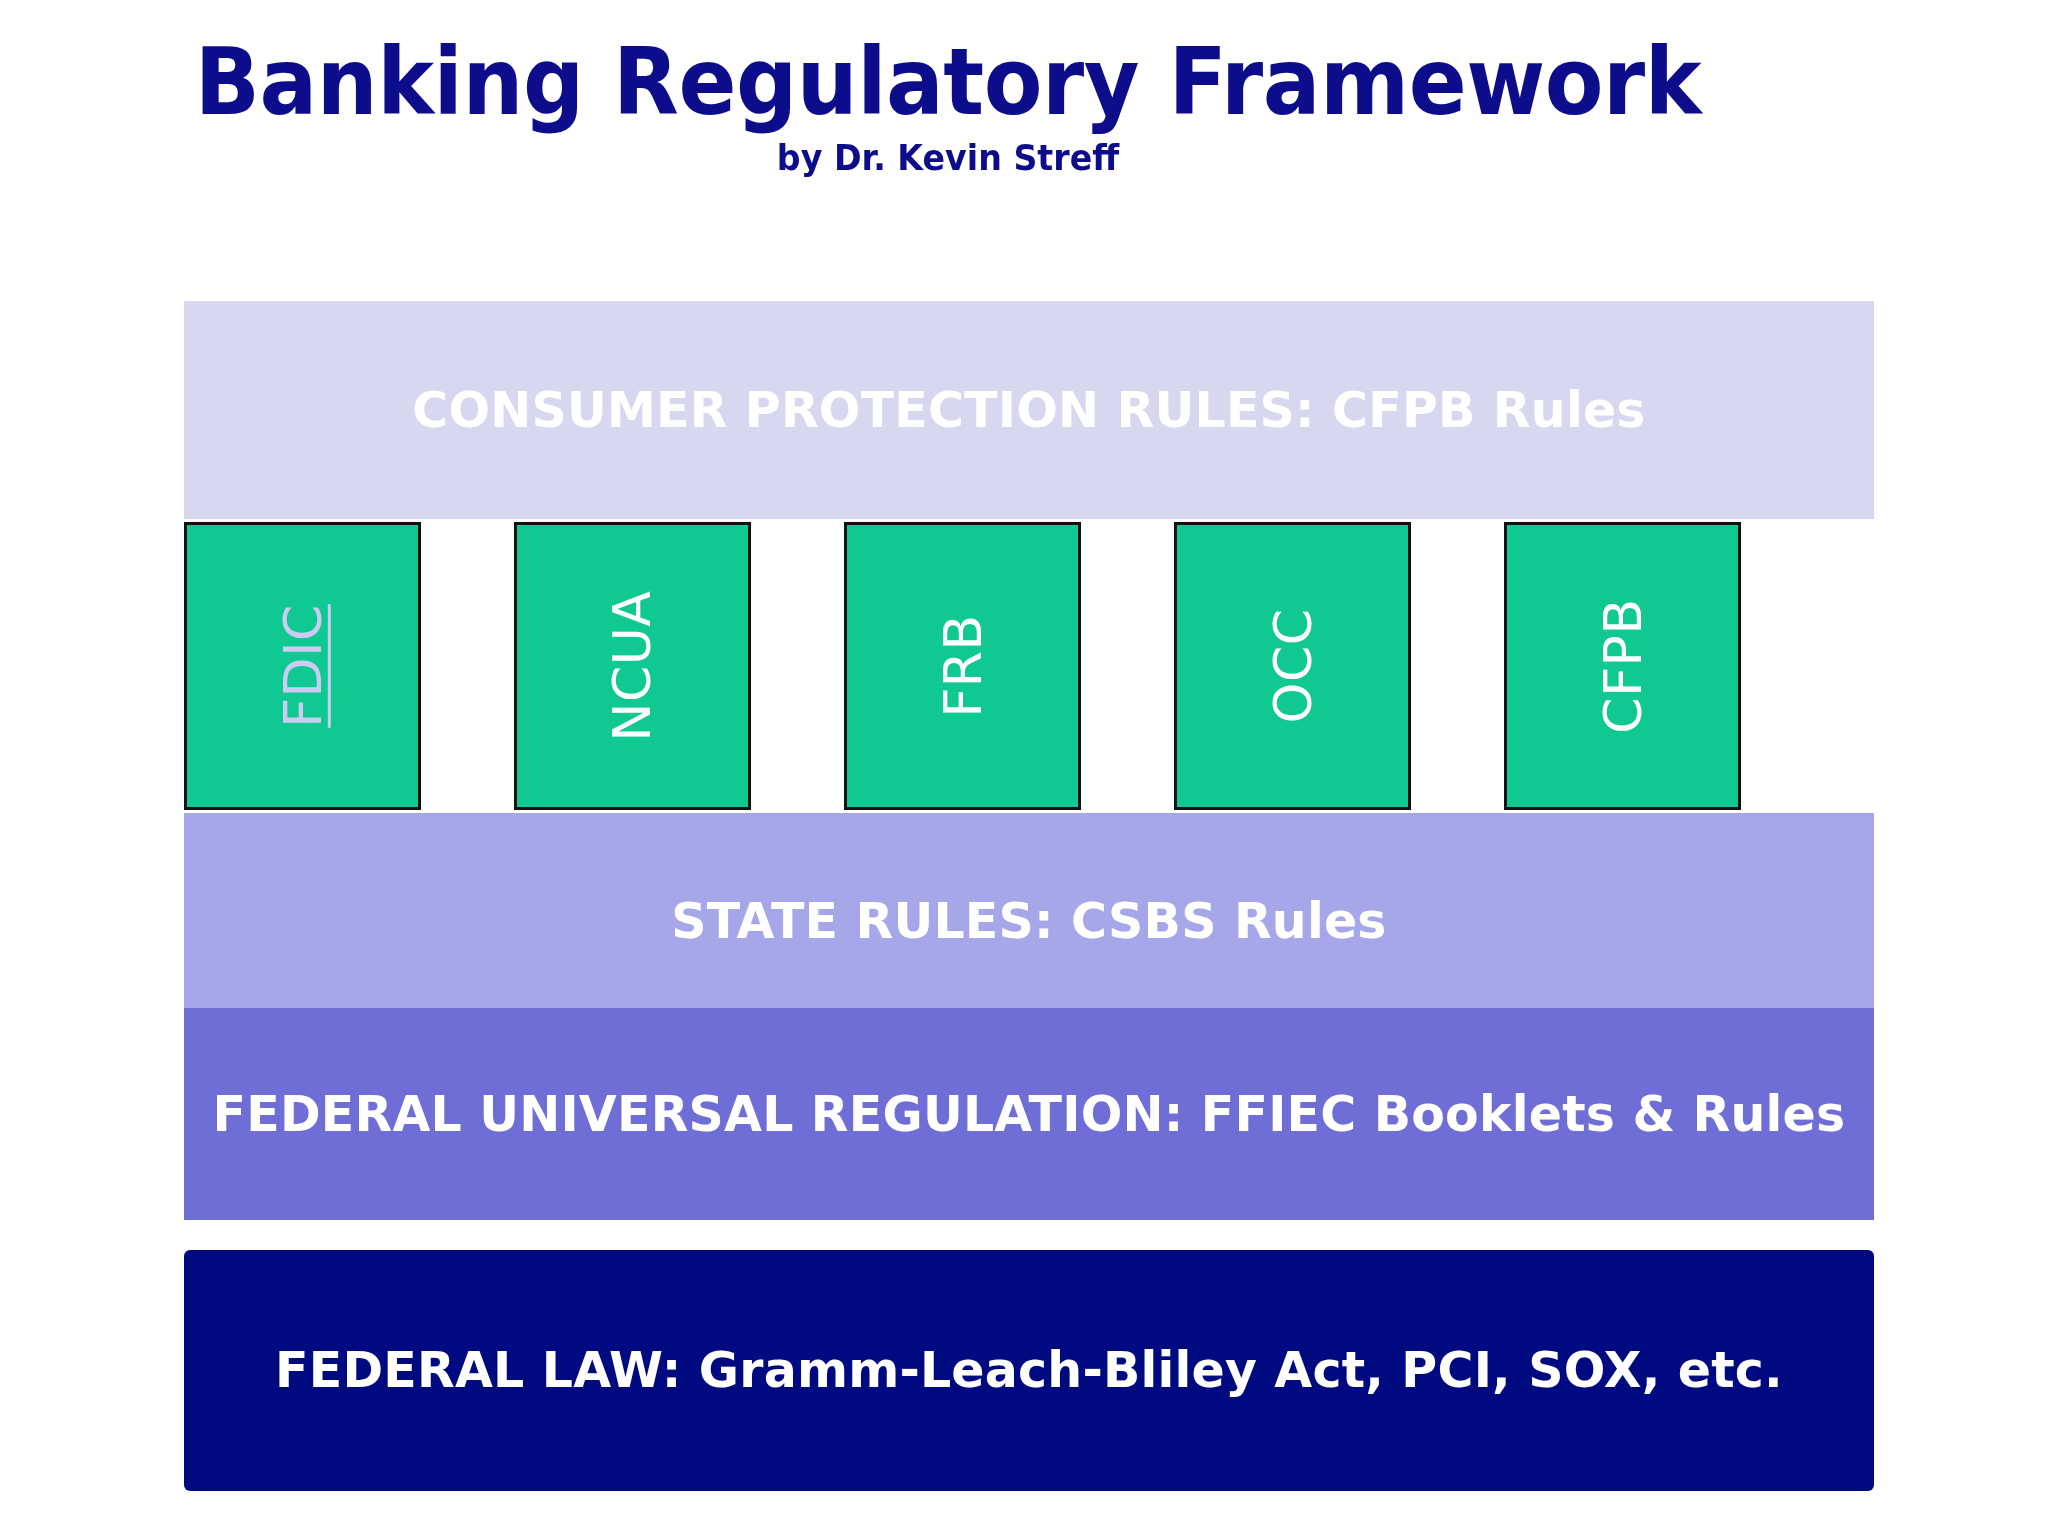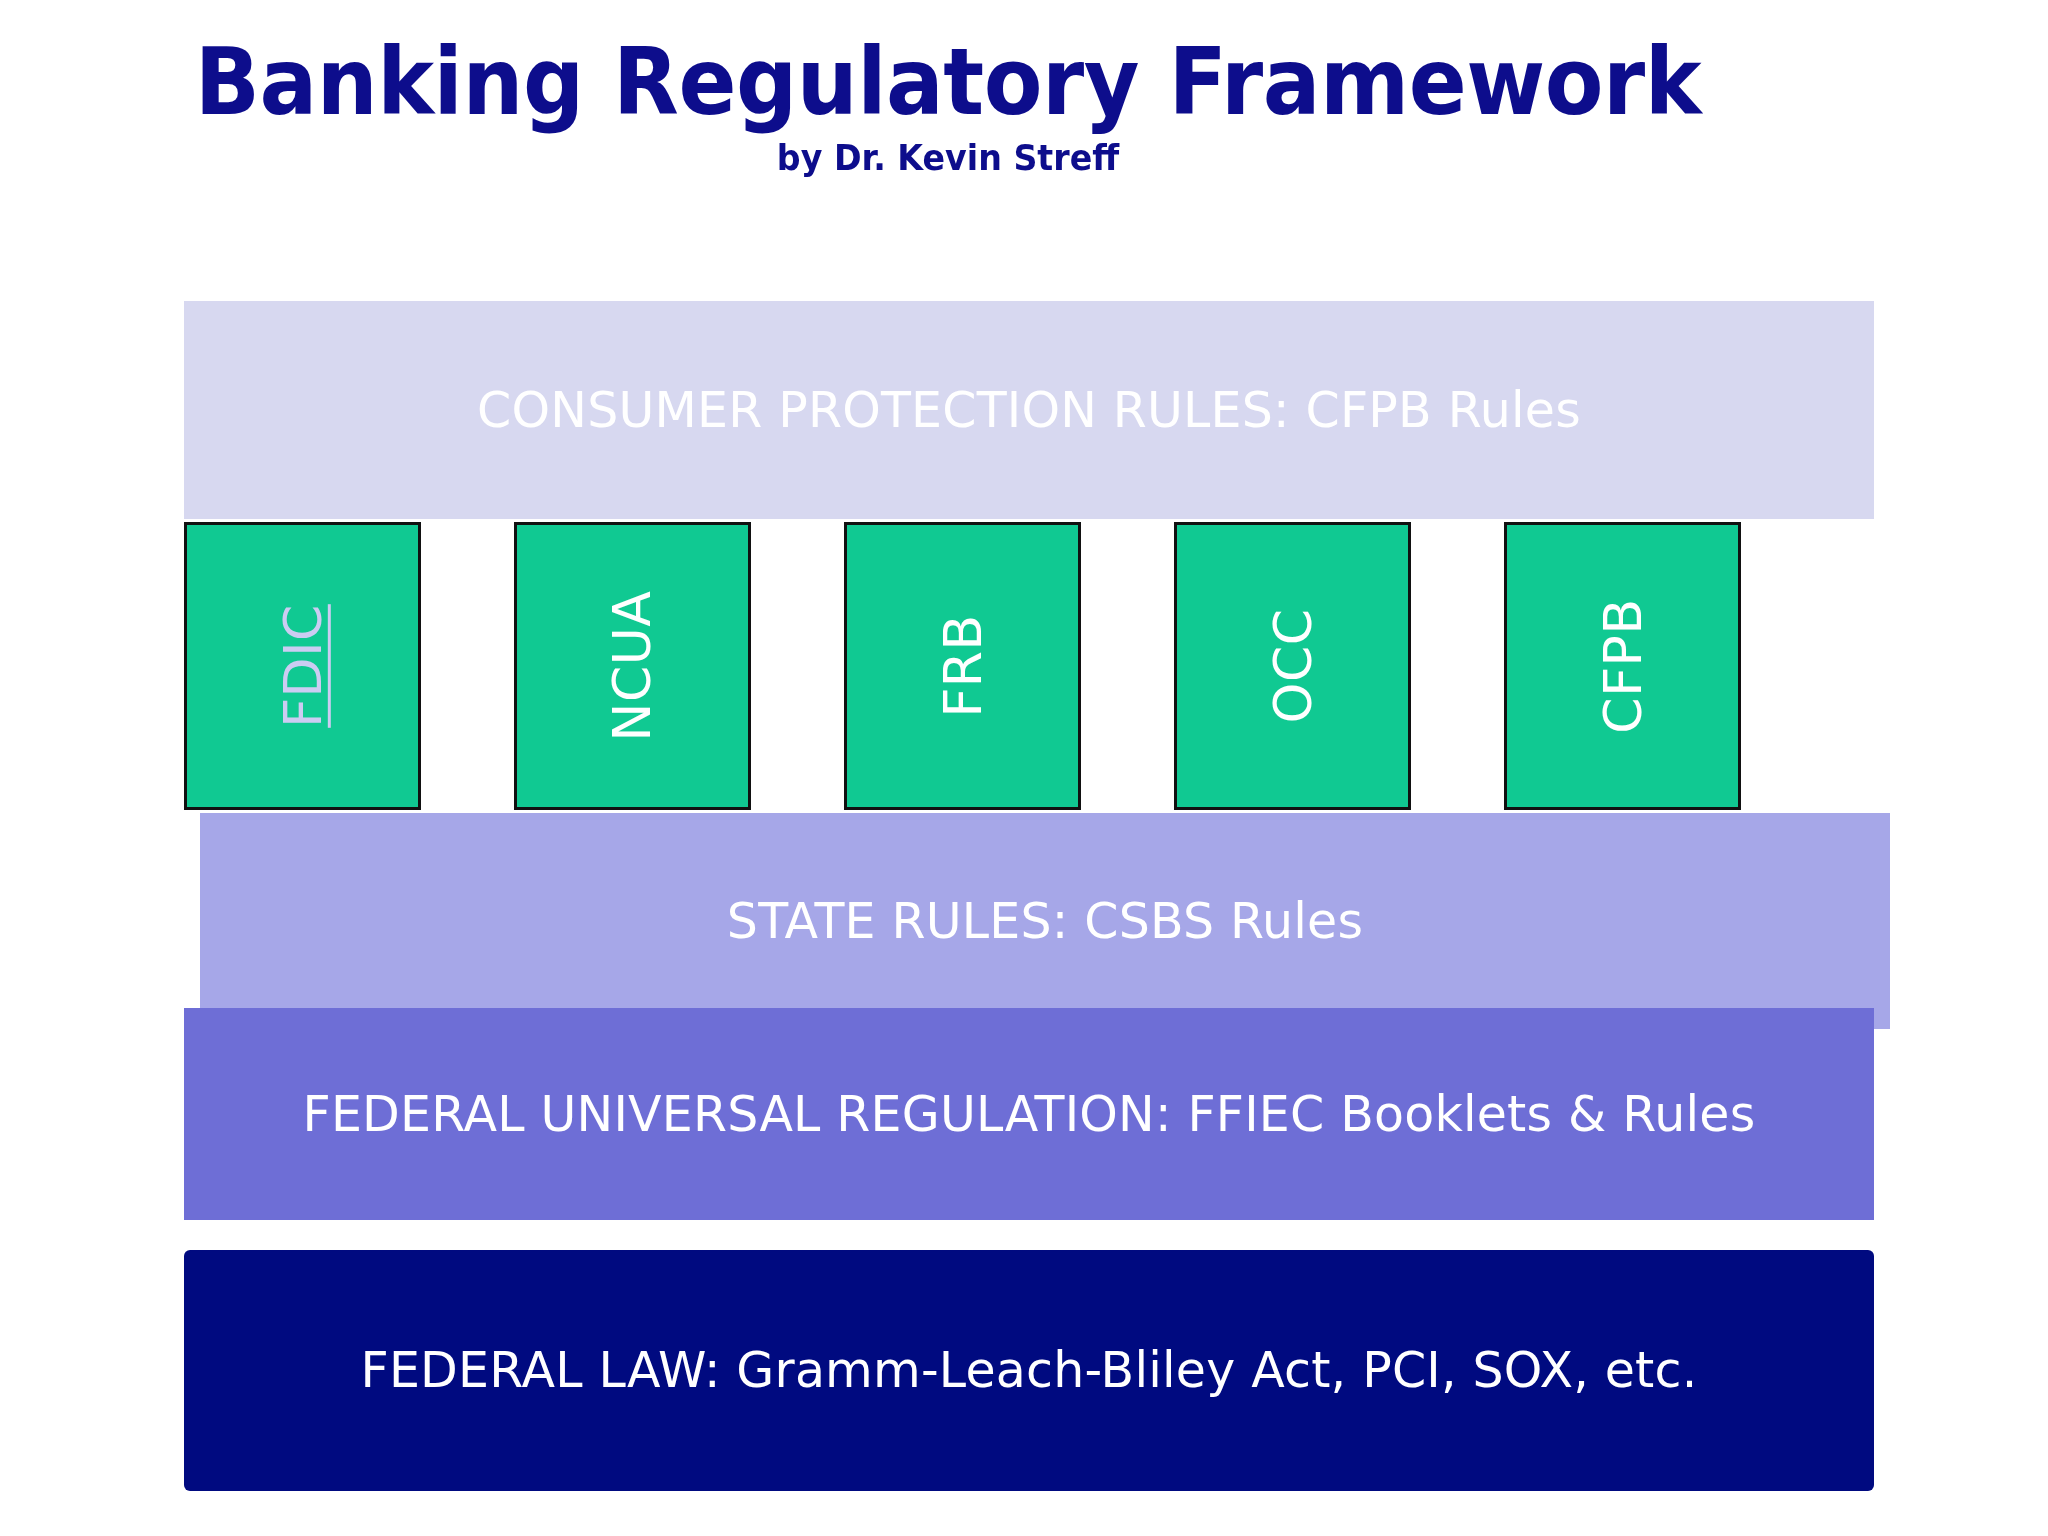--- a/index.html
+++ b/index.html
@@ -57,36 +57,35 @@
 
   .band {
     position: absolute;
     left: 0;
     width: 1690px;
     display: flex;
     align-items: center;
     justify-content: center;
     color: #ffffff;
     font-size: 49px;
-    font-weight: normal;
+    font-weight: bold;
     letter-spacing: 0.2px;
     white-space: nowrap;
     box-sizing: border-box;
   }
 
   .band-consumer {
     top: 0;
     height: 218px;
     background: #d7d8f0;
   }
   .band-state {
     top: 512px;
     height: 216px;
     background: #a6a7e8;
-    margin-left: 16px;
   }
   .band-federal-universal {
     top: 707px;
     height: 212px;
     background: #6e6ed6;
   }
   .band-federal-law {
     top: 949px;
     height: 241px;
     background: #000a80;

